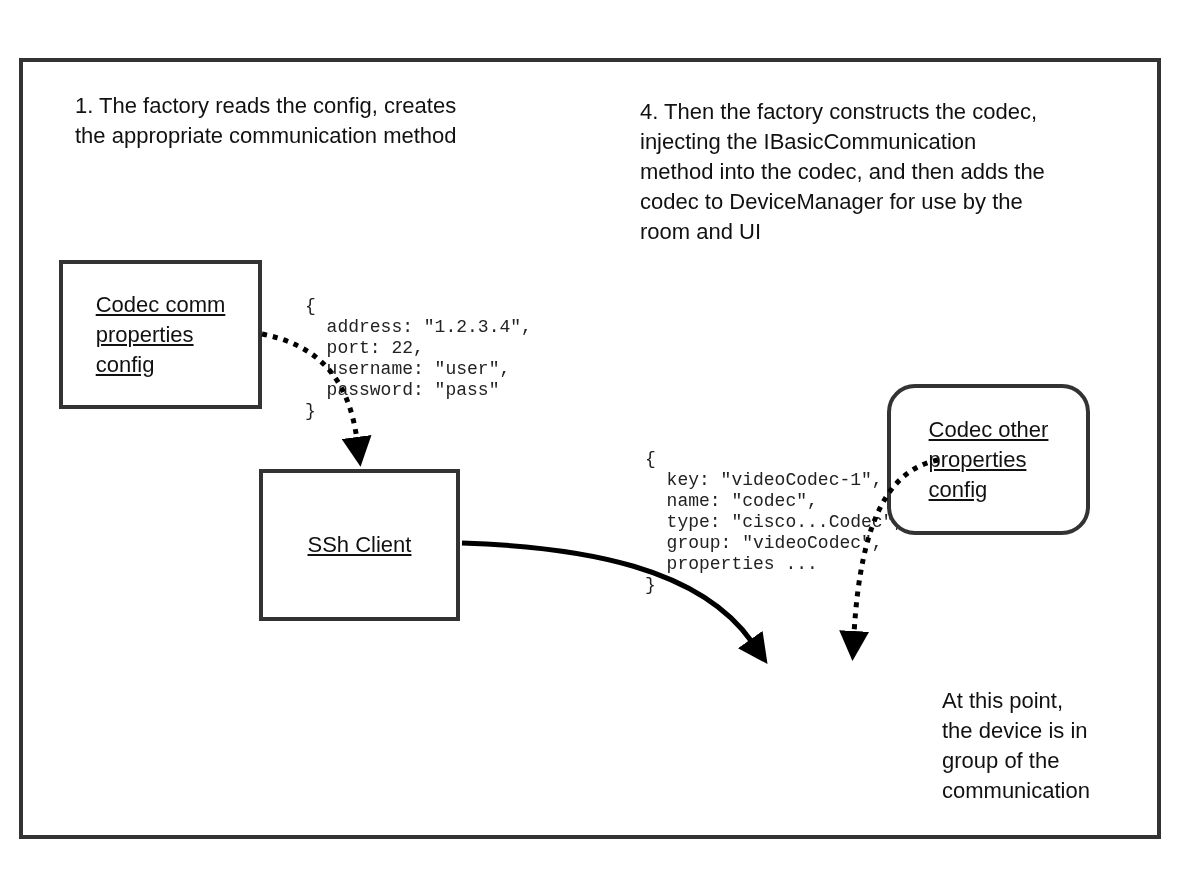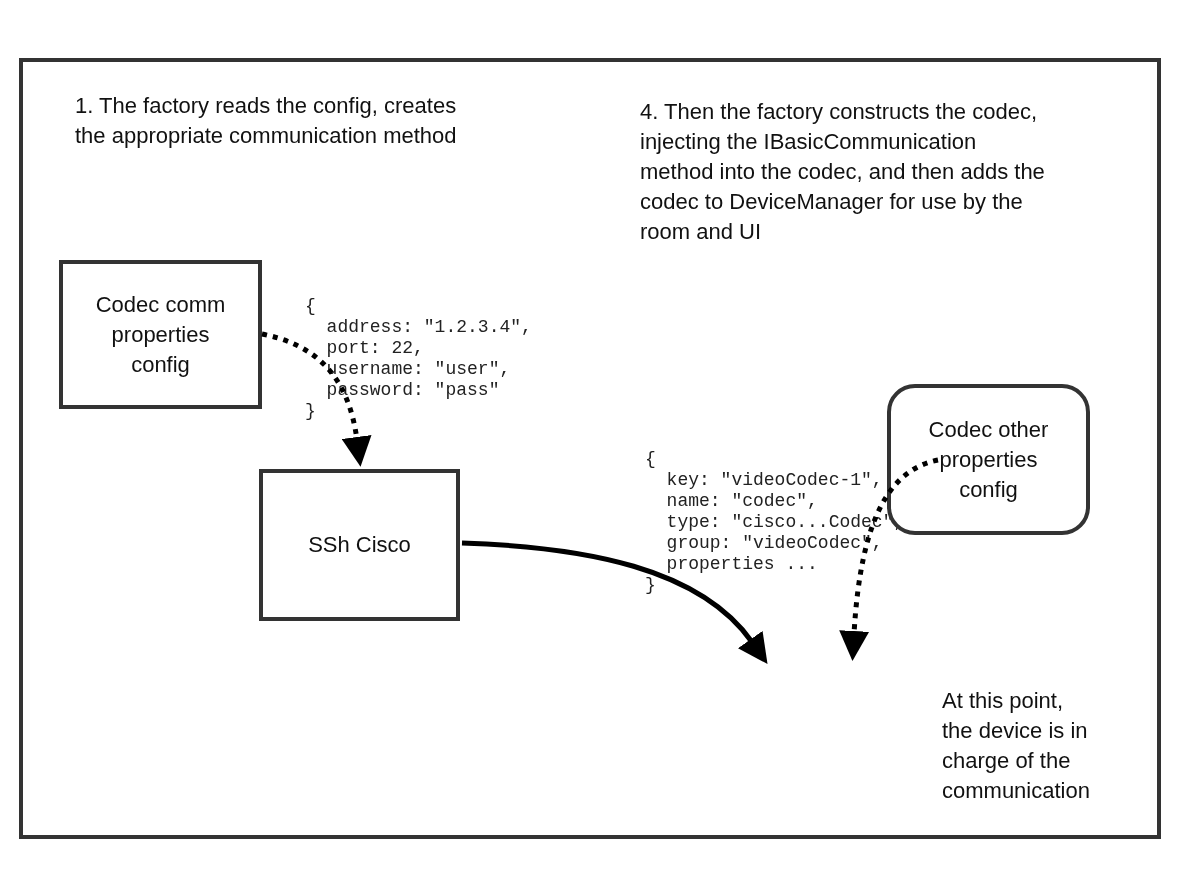--- a/index.html
+++ b/index.html
@@ -40,23 +40,23 @@
   #code-comm  { left: 305px; top: 296px; }
   #code-codec { left: 645px; top: 449px; }
   .node {
     position: absolute;
     background: #ffffff;
     border: 4px solid #333333;
     box-sizing: border-box;
     display: flex;
     align-items: center;
     justify-content: center;
-    text-align: center;
     font-size: 22px;
     line-height: 30px;
+    text-decoration: underline;
   }
   .node .label { display: block; white-space: pre-line; }
   #box-comm-config  { left: 59px;  top: 260px; width: 203px; height: 149px; }
   #box-ssh-client   { left: 259px; top: 469px; width: 201px; height: 152px; }
   #box-other-config { left: 887px; top: 384px; width: 203px; height: 151px; border-radius: 28px; }
   #box-cisco-codec  { left: 709px; top: 664px; width: 202px; height: 149px; }
   .arrows {
     position: absolute;
     left: 0; top: 0;
     width: 1200px; height: 880px;
@@ -74,21 +74,21 @@
 the appropriate communication method</div>
 
   <div class="note" id="note-step2">4. Then the factory constructs the codec,
 injecting the IBasicCommunication
 method into the codec, and then adds the
 codec to DeviceManager for use by the
 room and UI</div>
 
   <div class="note" id="note-final">At this point,
 the device is in
-charge of the
+group of the
 communication</div>
 
   <pre class="code" id="code-comm">{
   address: "1.2.3.4",
   port: 22,
   username: "user",
   password: "pass"
 }</pre>
 
   <pre class="code" id="code-codec">{
@@ -99,21 +99,21 @@
   properties ...
 }</pre>
 
   <div class="node" id="box-comm-config">
     <span class="label">Codec comm
 properties
 config</span>
   </div>
 
   <div class="node" id="box-ssh-client">
-    <span class="label">SSh Cisco</span>
+    <span class="label">SSh Client</span>
   </div>
 
   <div class="node" id="box-other-config">
     <span class="label">Codec other
 properties
 config</span>
   </div>
 
 
   <svg class="arrows" viewBox="0 0 1200 880" xmlns="http://www.w3.org/2000/svg">

